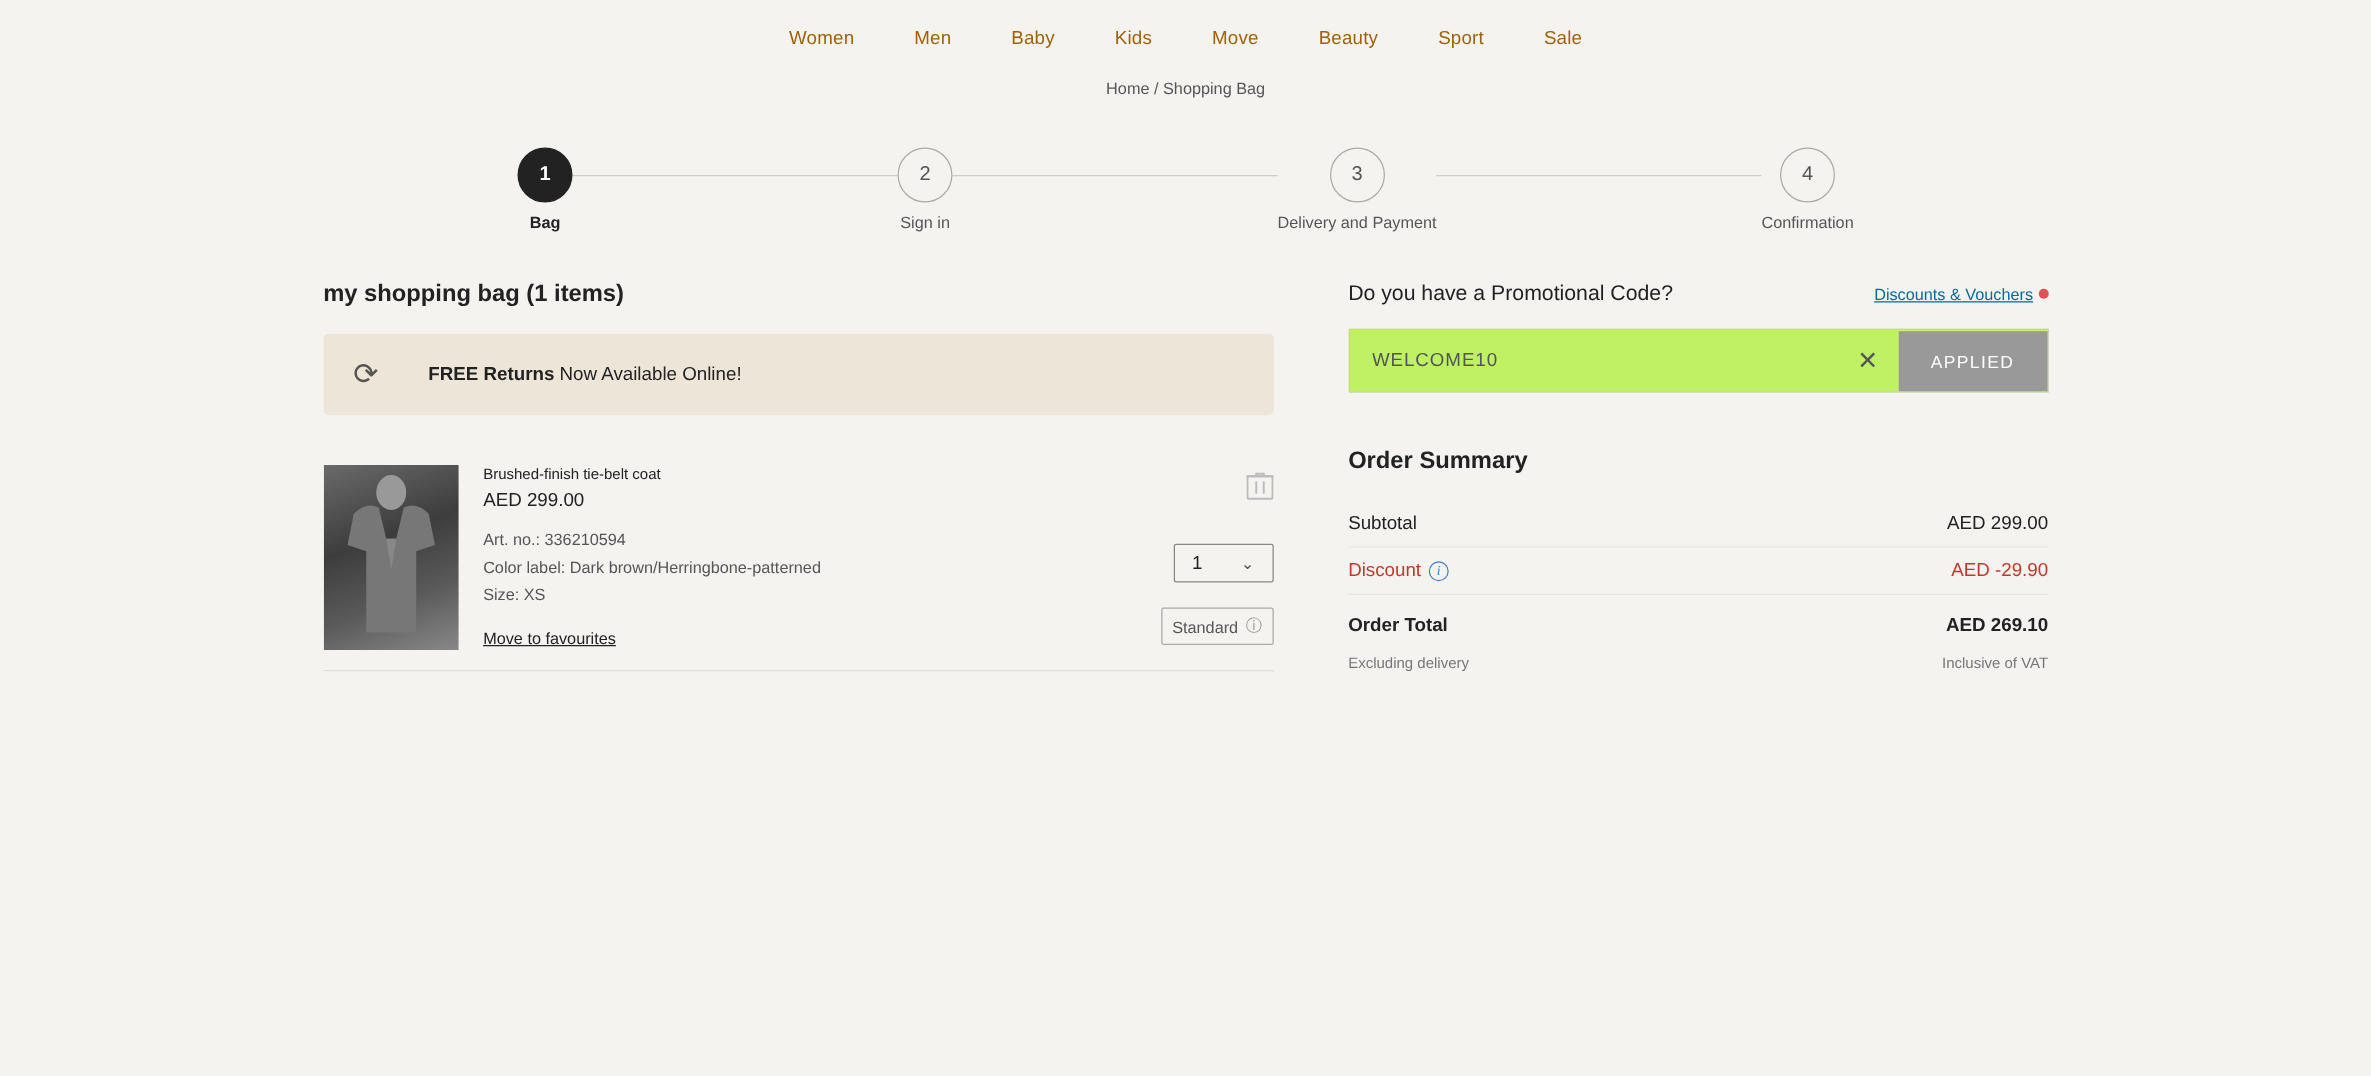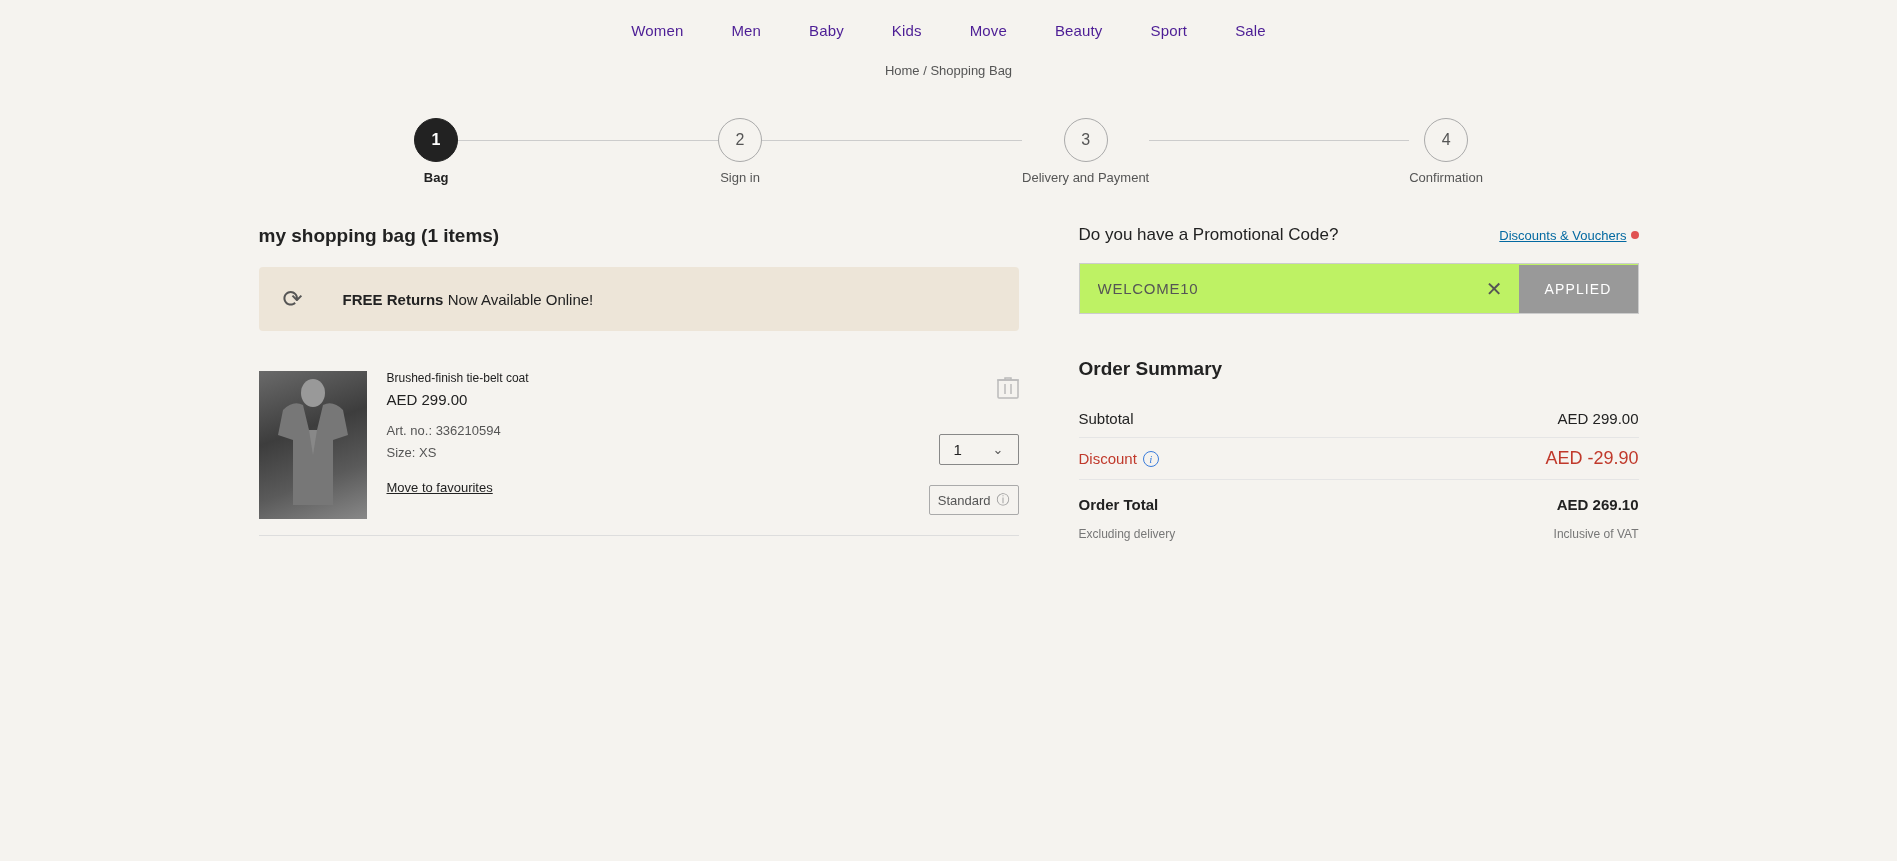--- a/index.html
+++ b/index.html
@@ -13,21 +13,21 @@
     
     .top-nav {
       display: flex;
       justify-content: center;
       gap: 48px;
       padding: 22px 0 18px;
       background: #f5f3ef;
     }
     .top-nav a {
       text-decoration: none;
-      color: #4c1d95;
+      color: #a16207;
       font-size: 15px;
       letter-spacing: 0.01em;
     }
 
     
     .breadcrumb {
       text-align: center;
       font-size: 13px;
       color: #555;
       padding: 6px 0 20px;
@@ -299,21 +299,21 @@
       border-bottom: none;
       font-weight: bold;
       padding-top: 16px;
     }
     .discount-label {
       color: #c0392b;
       display: flex;
       align-items: center;
       gap: 6px;
     }
-    .discount-amount { color: #c0392b; font-size: 18px; }
+    .discount-amount { color: #c0392b; font-size: 15px; }
     .info-icon {
       width: 16px;
       height: 16px;
       border-radius: 50%;
       border: 1.5px solid #3a7cdb;
       color: #3a7cdb;
       font-size: 11px;
       display: inline-flex;
       align-items: center;
       justify-content: center;
@@ -397,20 +397,21 @@
             <path d="M36,55 L40,80 L44,55" fill="#888"></path>
           </svg>
         </div>
       </div>
 
       <div class="product-details">
         <div class="product-name">Brushed-finish tie-belt coat</div>
         <div class="product-price">AED  299.00</div>
         <div class="product-meta">
           <div>Art. no.: 336210594</div>
+          <div>Color label: Dark brown/Herringbone-patterned</div>
           <div>Size: XS</div>
         </div>
         <span class="move-to-fav">Move to favourites</span>
       </div>
 
       <div class="product-actions">
         <div class="delete-icon">
           <svg width="22" height="24" viewBox="0 0 22 24" fill="none">
             <rect x="1" y="5" width="20" height="18" rx="1" stroke="#bbb" stroke-width="1.5"></rect>
             <path d="M8 5V3h6v2" stroke="#bbb" stroke-width="1.5"></path>

